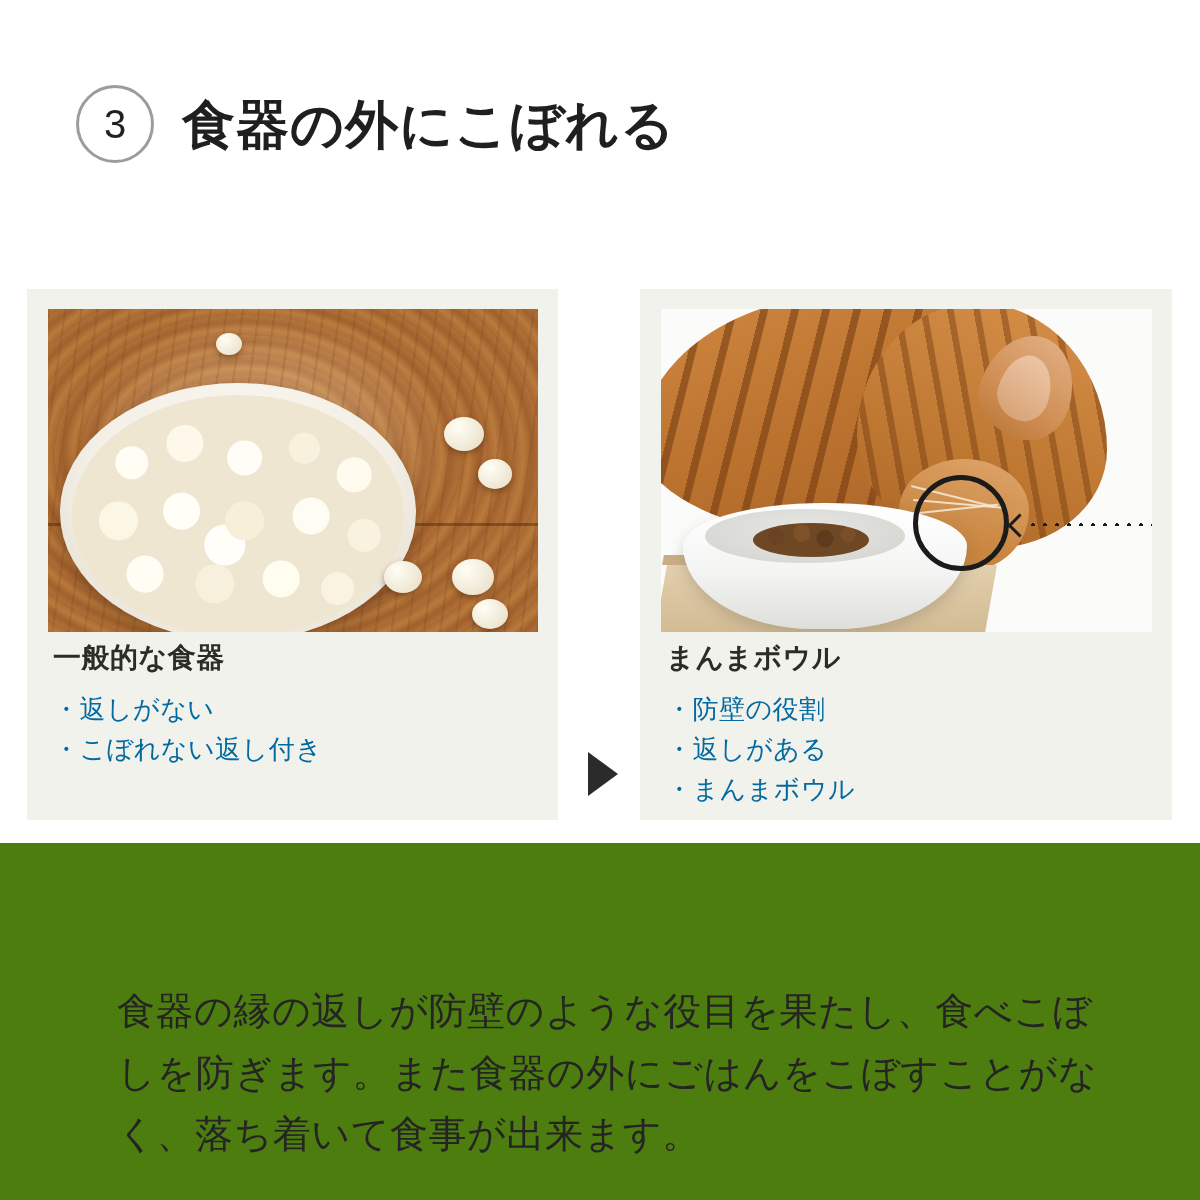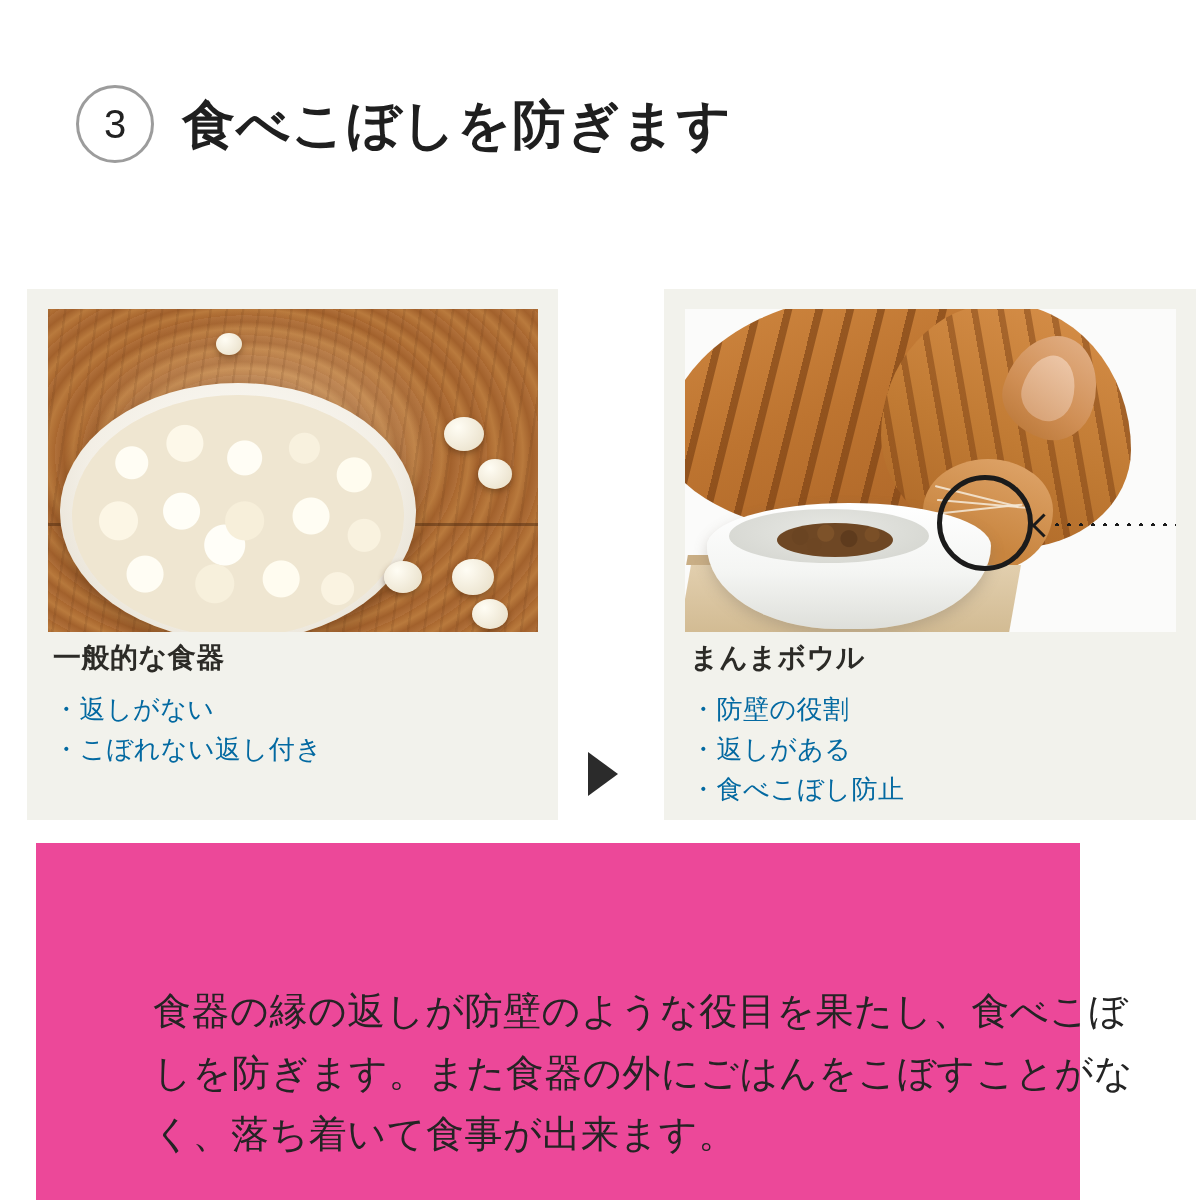--- a/index.html
+++ b/index.html
@@ -59,21 +59,21 @@
     height: 532px;
   }
 
   .card {
     position: absolute;
     top: 0;
     background: #f2f2ec;
     box-sizing: border-box;
   }
   .card-left  { left: 27px;  width: 531px; height: 531px; }
-  .card-right { left: 664px; width: 532px; height: 531px; padding-left: 36px; }
+  .card-right { left: 640px; width: 532px; height: 531px; padding-left: 36px; }
 
   .photo {
     position: absolute;
     left: 21px;
     top: 20px;
     width: 490px;
     height: 323px;
     overflow: hidden;
     background: #ffffff;
   }
@@ -302,44 +302,43 @@
     border-left: 30px solid #2b2b2b;
     border-top: 22px solid transparent;
     border-bottom: 22px solid transparent;
   }
 
   
   .desc-band {
     position: absolute;
     left: 0;
     top: 843px;
-    width: 1044px;
+    width: 1200px;
     height: 357px;
-    background: #ec4899;
-    margin-left: 36px;
+    background: #4d7c0f;
   }
   .desc-text {
     position: absolute;
     left: 117px;
     top: 100px;
     width: 990px;
     font-size: 38px;
     line-height: 1.62;
     color: #242424;
     letter-spacing: .5px;
   }
 </style>
 </head>
 <body>
 
 <div class="header">
   <div class="step-badge">
     <span class="step-badge-num">3</span>
   </div>
-  <h1 class="header-title">食べこぼしを防ぎます</h1>
+  <h1 class="header-title">食器の外にこぼれる</h1>
 </div>
 
 <div class="compare-row">
 
   <div class="card card-left">
     <div class="photo">
       <div class="wood"></div>
       <div class="wood-grain"></div>
       <div class="wood-seam" style="top:214px"></div>
       <div class="bowl-left">
@@ -381,20 +380,20 @@
         <div class="annot-arrow">
           <div class="annot-head"></div>
           <div class="annot-dots"></div>
         </div>
       </div>
     </div>
     <div class="card-caption">
       <div class="card-title">まんまボウル</div>
       <div class="bullet">・防壁の役割</div>
       <div class="bullet">・返しがある</div>
-      <div class="bullet">・食べこぼし防止</div>
+      <div class="bullet">・まんまボウル</div>
     </div>
   </div>
 </div>
 
 <div class="desc-band">
   <p class="desc-text">食器の縁の返しが防壁のような役目を果たし、食べこぼしを防ぎます。また食器の外にごはんをこぼすことがなく、落ち着いて食事が出来ます。</p>
 </div>
 
 </body></html>

